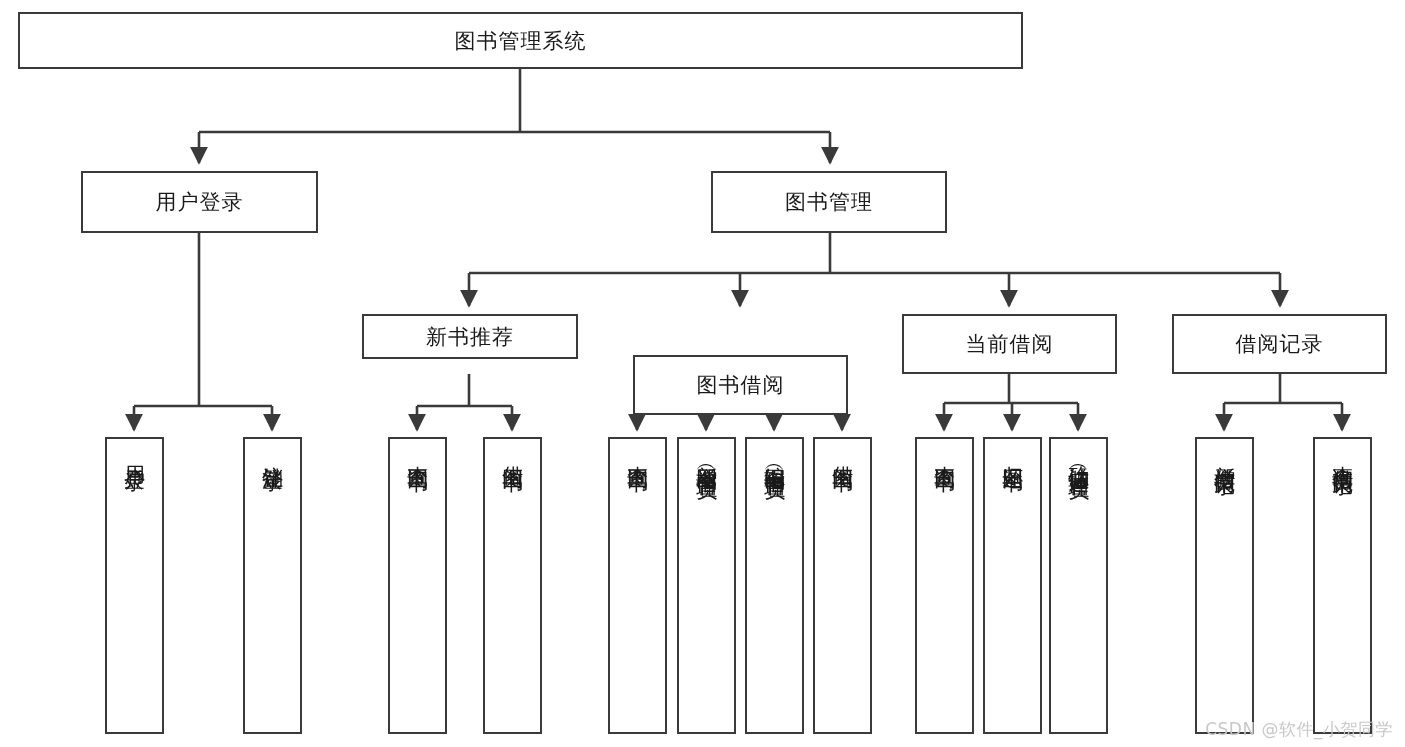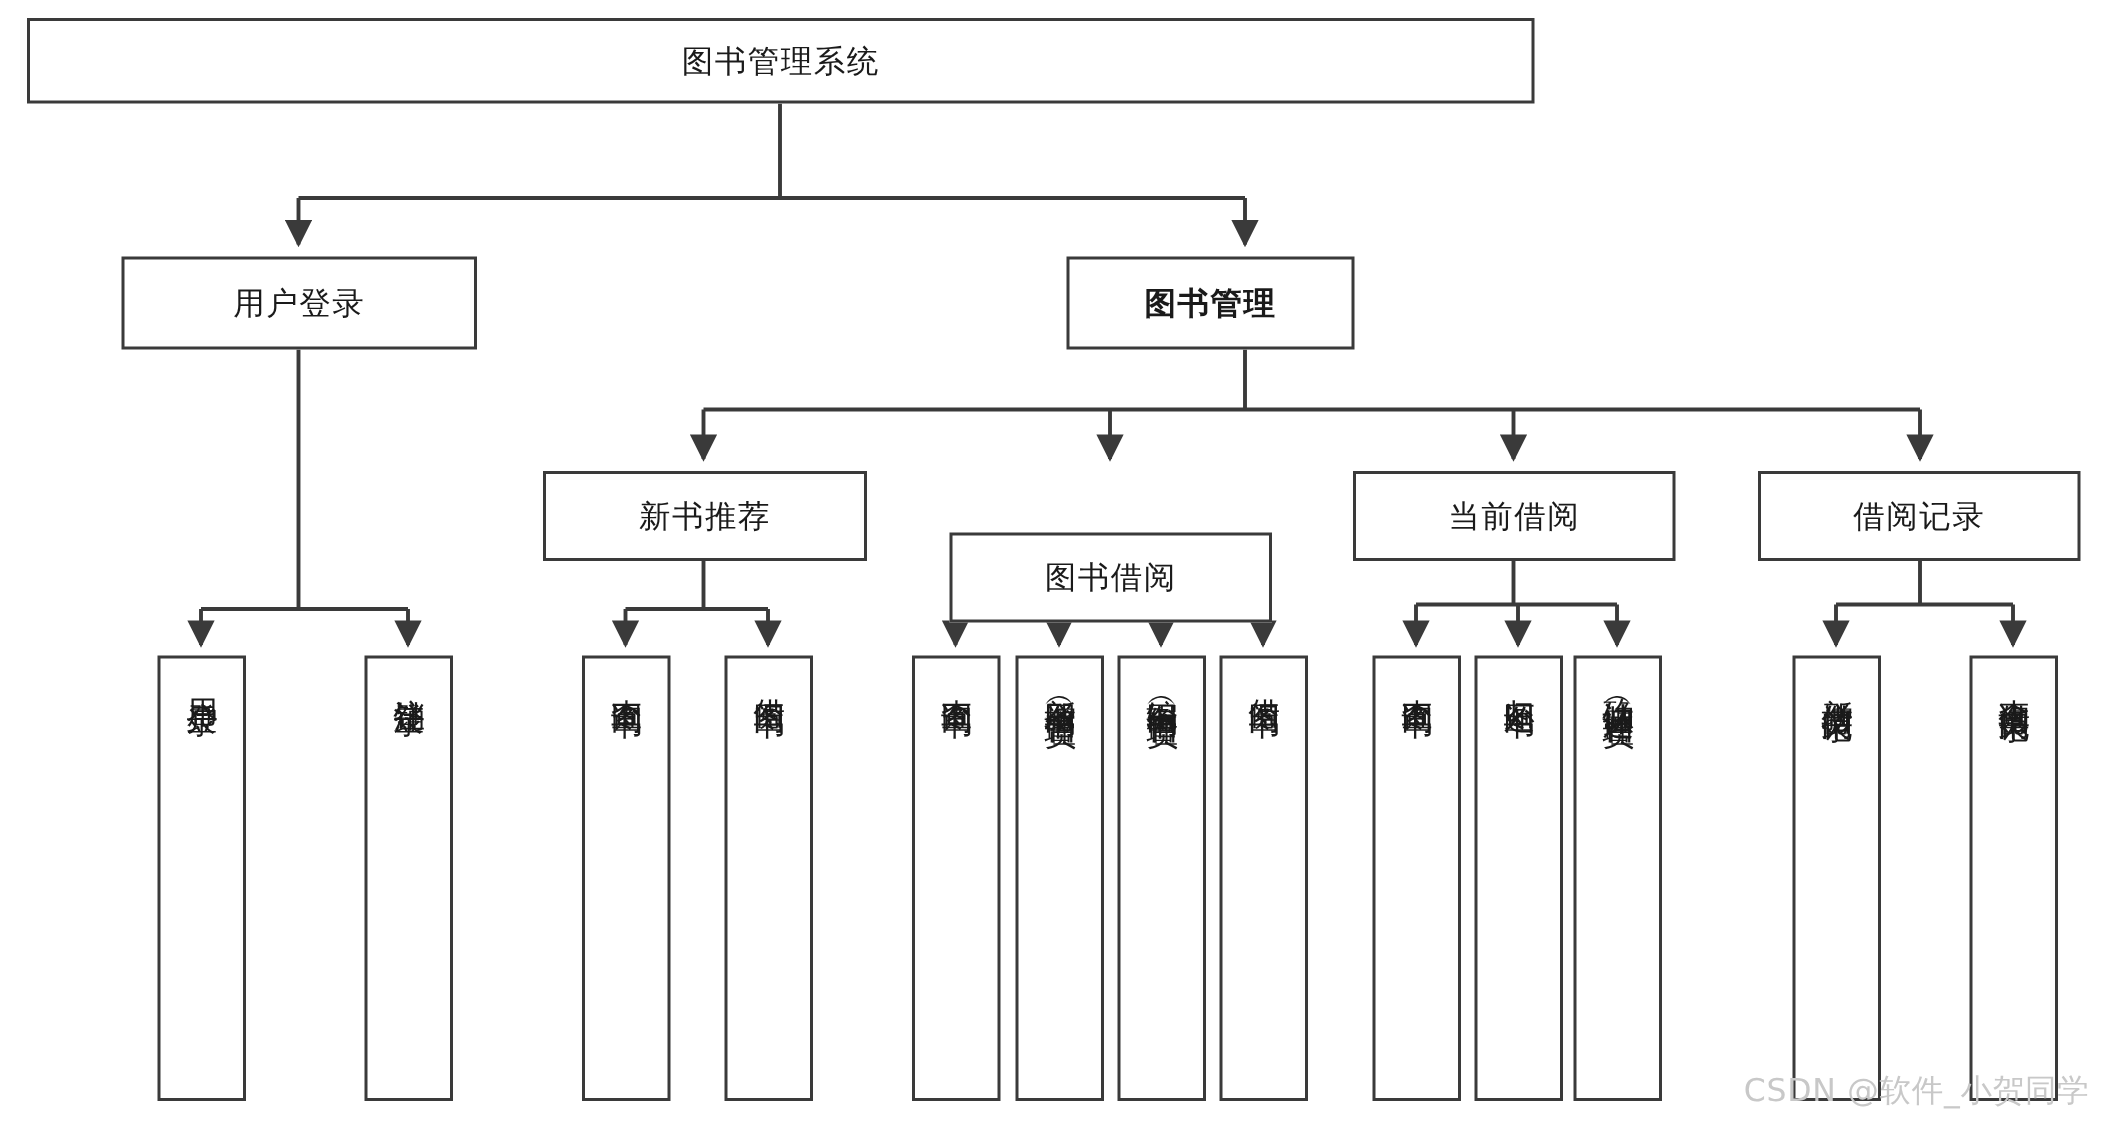--- a/index.html
+++ b/index.html
@@ -49,21 +49,21 @@
     font-size: 21px;
     line-height: 1.08;
     letter-spacing: 2px;
     white-space: nowrap;
     color: #1a1a1a;
   }
   .watermark {
     position: absolute;
     right: 12px;
     bottom: 6px;
-    font-size: 21px;
+    font-size: 17px;
     color: #c8c8c8;
     letter-spacing: 0.5px;
     white-space: nowrap;
     user-select: none;
   }
 </style>
 </head>
 <body>
 
 <div id="canvas">
@@ -118,25 +118,25 @@
     </g>
   </svg>
 
   <div class="node horiz" style="left:18px; top:12px; width:1005px; height:57px;">
     <span>图书管理系统</span>
   </div>
 
   <div class="node horiz" style="left:81px; top:171px; width:237px; height:62px;">
     <span>用户登录</span>
   </div>
-  <div class="node horiz" style="left:711px; top:171px; width:192px; height:62px;font-weight:bold;">
+  <div class="node horiz" style="left:711px; top:171px; width:236px; height:62px;">
     <span>图书管理</span>
   </div>
 
-  <div class="node horiz" style="left:362px; top:314px; width:216px; height:60px;">
+  <div class="node horiz" style="left:362px; top:314px; width:216px; height:45px;">
     <span>新书推荐</span>
   </div>
   <div class="node horiz" style="left:633px; top:314px; width:215px; height:60px;margin-top:41px;">
     <span>图书借阅</span>
   </div>
   <div class="node horiz" style="left:1172px; top:314px; width:215px; height:60px;">
     <span>借阅记录</span>
   </div>
   <div class="node horiz" style="left:902px; top:314px; width:215px; height:60px;">
     <span>当前借阅</span>

